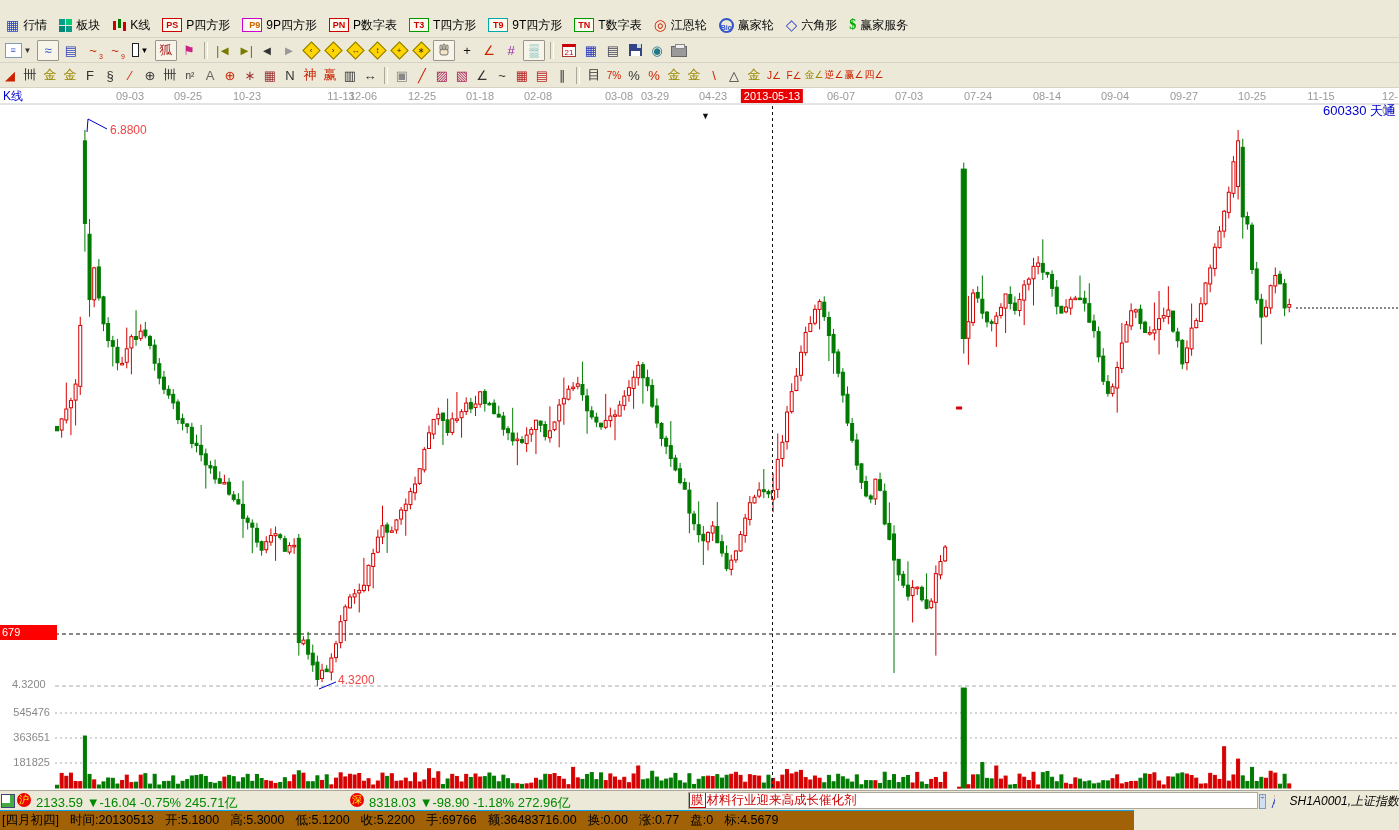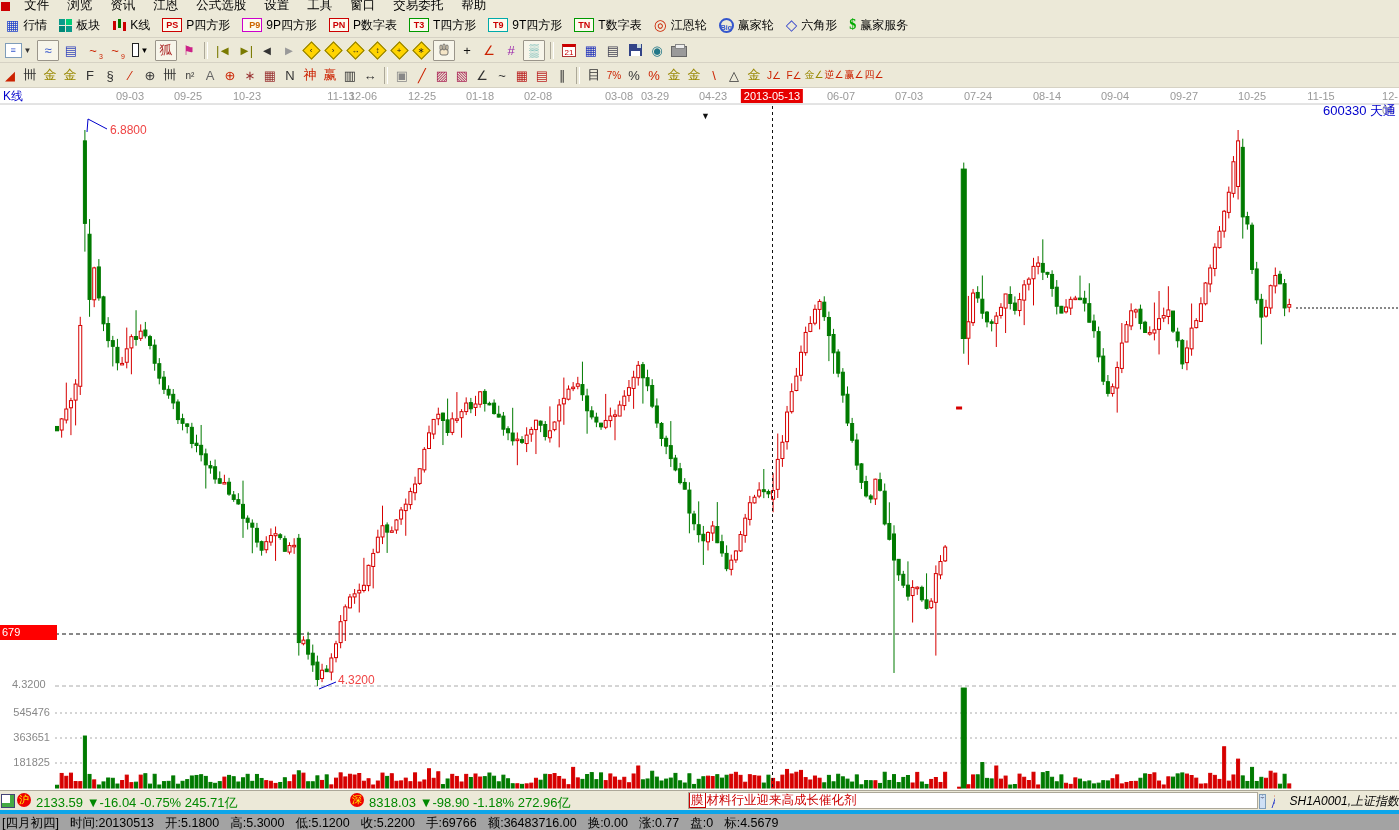--- a/index.html
+++ b/index.html
@@ -80,33 +80,30 @@
   .qt{position:absolute;top:3px;color:#008800;font-size:13px;white-space:nowrap;}
   .news{position:absolute;left:688px;top:1px;width:570px;height:17px;background:#fff;
         border:1px solid #aca899;box-sizing:border-box;color:#cc0000;font-size:12.5px;
         line-height:15px;white-space:nowrap;overflow:hidden;}
   .news b{font-weight:normal;border:1px solid #cc0000;padding:0 1px;margin-right:1px;}
   .sb-right{position:absolute;right:0;top:0;height:20px;width:140px;background:#ece9d8;
         display:flex;align-items:center;overflow:hidden;}
   .spin{width:11px;height:13px;background:#cfe0f5;border:1px solid #7f9db9;font-size:7px;
         color:#335;text-align:center;line-height:6px;}
   .sb-label{color:#000;font-size:12px;margin-left:15px;white-space:nowrap;font-style:italic;}
-  .sbar2{position:absolute;left:0;top:810px;width:1399px;height:20px;background:#a3a3a3;
-         border-top:4px solid #0ea5e9;box-sizing:border-box;line-height:19px;white-space:nowrap;
+  .sbar2{position:absolute;left:0;top:810px;width:1134px;height:20px;background:#a16207;
+         border-top:1px solid #0ea5e9;box-sizing:border-box;line-height:19px;white-space:nowrap;
          overflow:hidden;color:#000;font-size:12.5px;}
   .seg{margin-right:9px;margin-left:2px;}
 </style>
 </head>
 <body>
 
 <div class="app">
 
-  <div class="menubar">
-    <span class="appicon"></span>
-  <span class="menu-item">文件</span><span class="menu-item">浏览</span><span class="menu-item">资讯</span><span class="menu-item">江恩</span><span class="menu-item">公式选股</span><span class="menu-item">设置</span><span class="menu-item">工具</span><span class="menu-item">窗口</span><span class="menu-item">交易委托</span><span class="menu-item">帮助</span></div>
 
   <div class="tbar tb-main">
       <span class="tbtn">
         <span class="ic-table">▦</span>
         <span class="lbl">行情</span>
       </span>
       <span class="tbtn">
         <span class="blocks">
           <i></i>
           <i></i>

